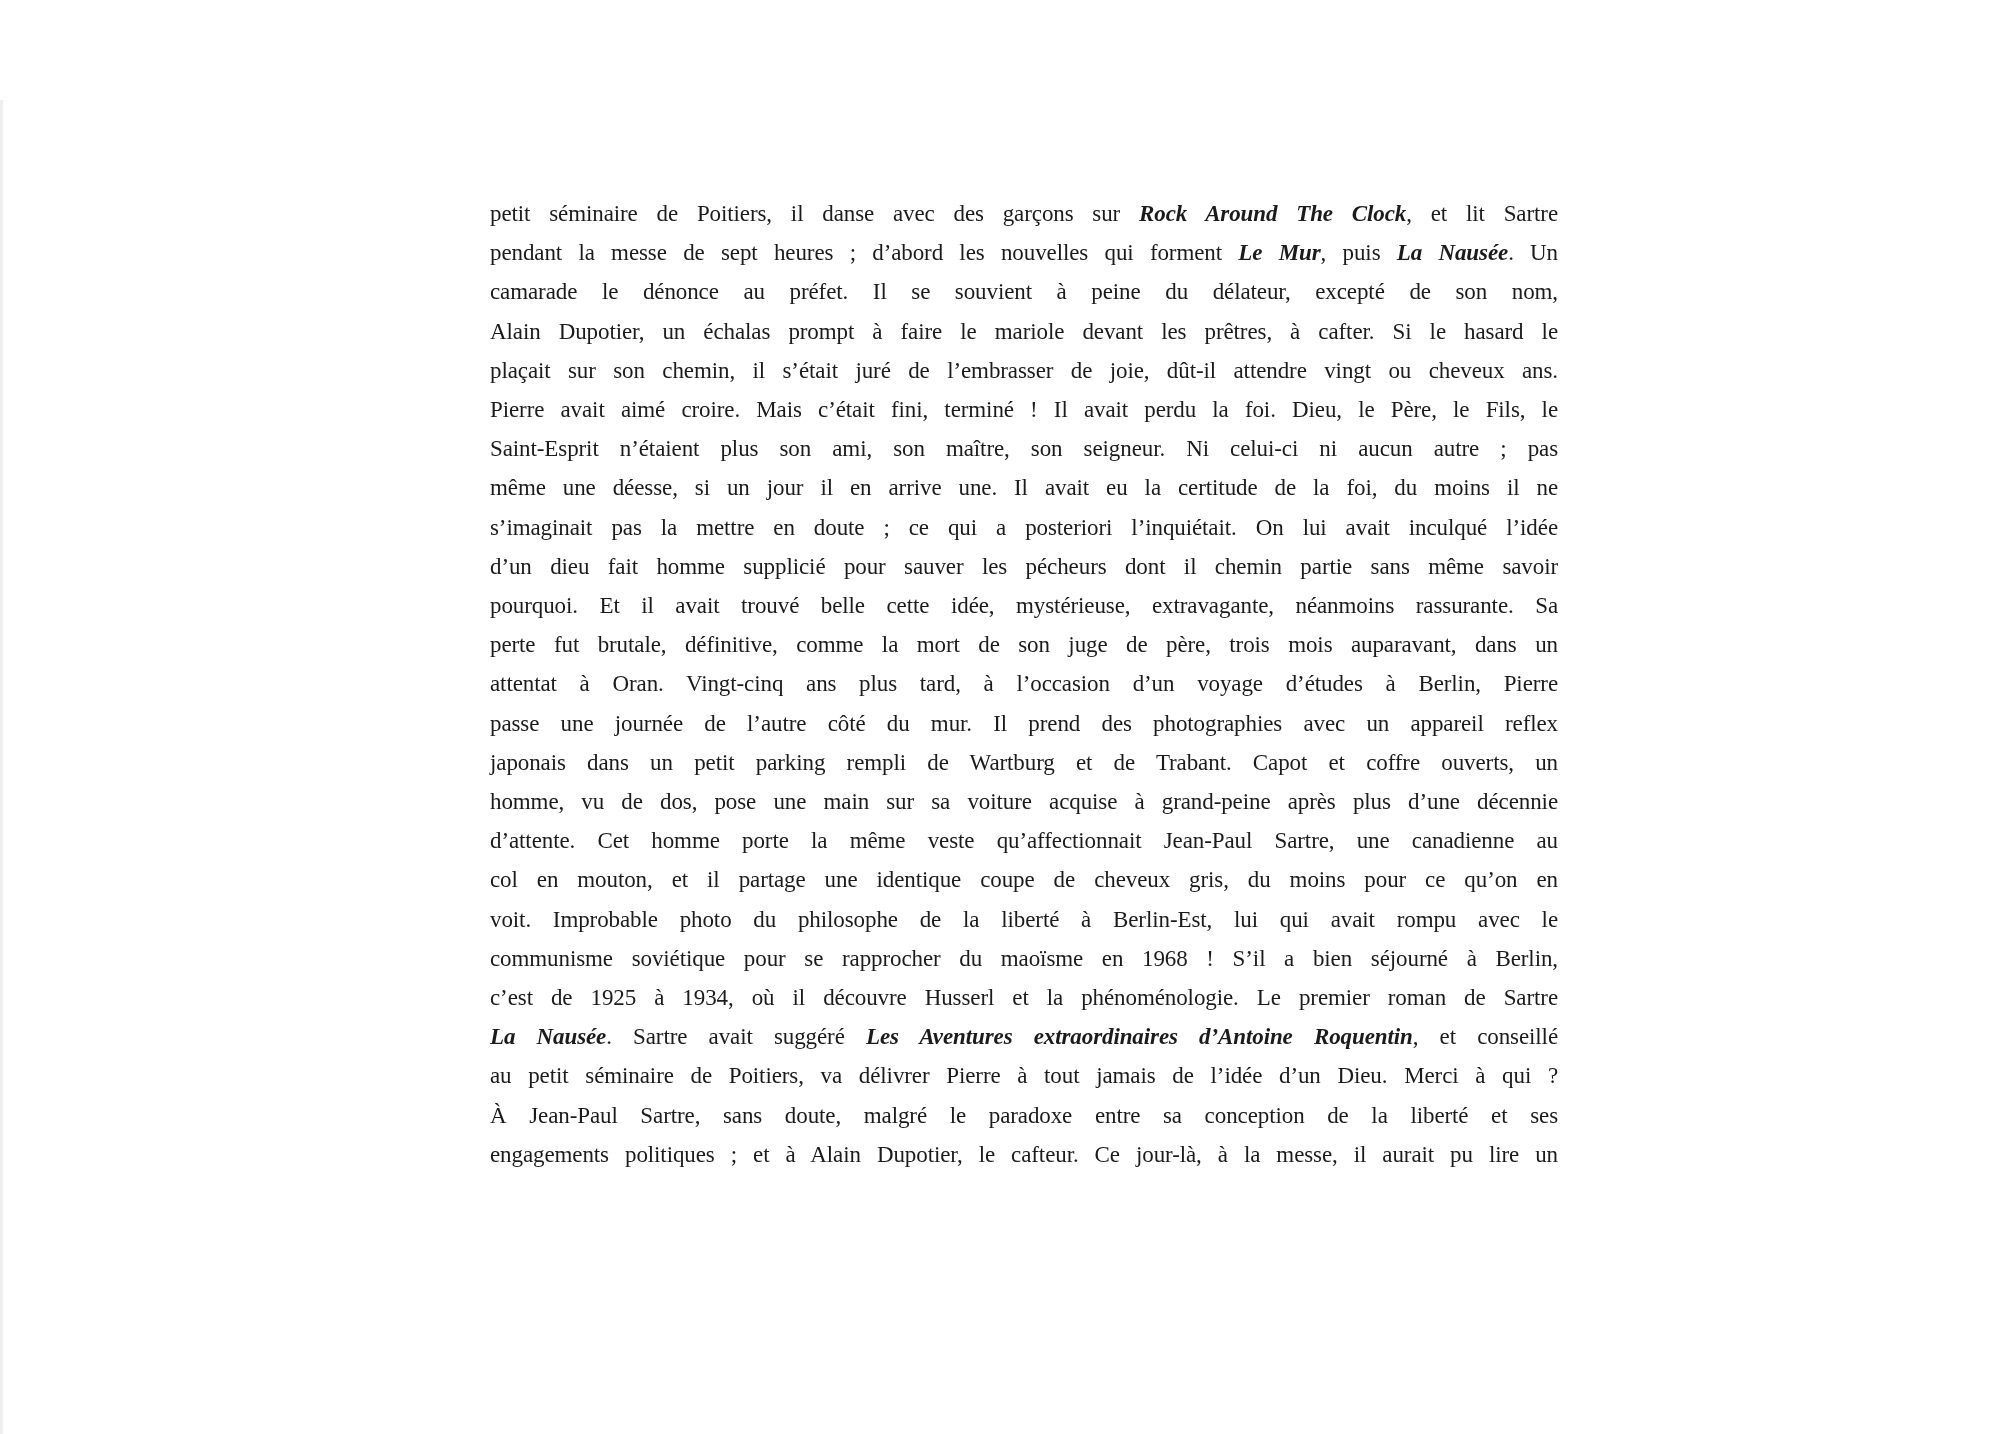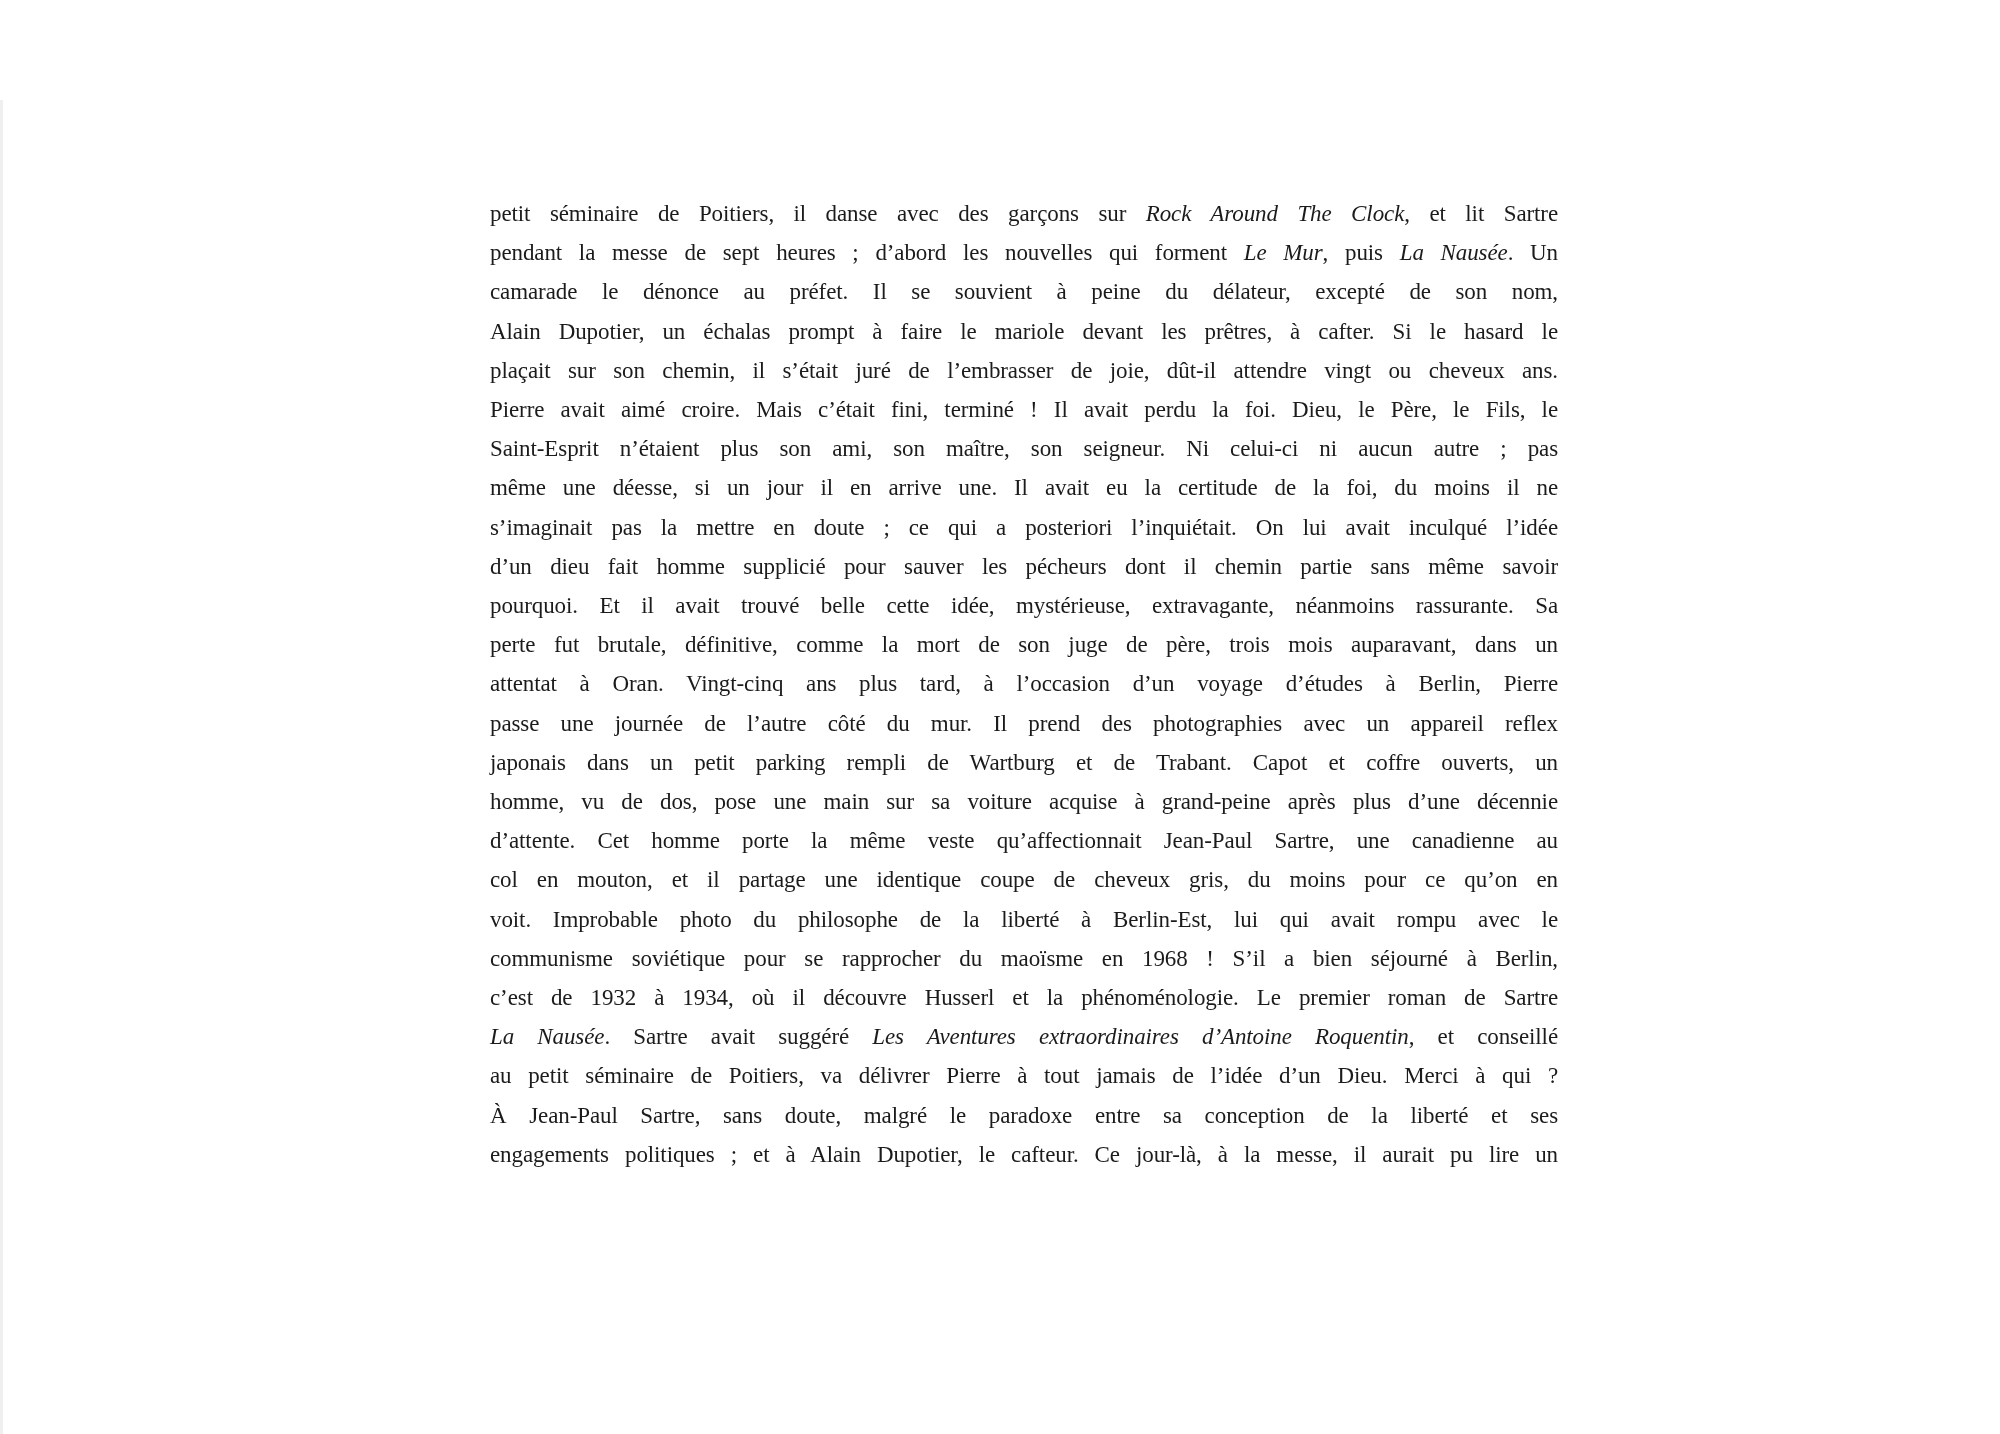--- a/index.html
+++ b/index.html
@@ -33,20 +33,21 @@
     line-height: 39.2px;
     letter-spacing: -0.1px;
     color: #1b1b1b;
   }
   .line {
     text-align: justify;
     text-align-last: justify;
   }
   .line i {
     font-style: italic;
+    font-weight: bold;
   }
 </style>
 </head>
 <body>
 
 <div class="page">
   <div class="scan-edge"></div>
   <div class="body-text" style="color: rgb(27, 27, 27);">
       <div class="line"><span>petit séminaire de Poitiers, il danse avec des garçons sur </span><i>Rock Around The Clock</i><span>, et lit Sartre</span></div>
       <div class="line"><span>pendant la messe de sept heures ; d’abord les nouvelles qui forment </span><i>Le Mur</i><span>, puis </span><i>La Nausée</i><span>. Un</span></div>
@@ -61,19 +62,19 @@
       <div class="line"><span>pourquoi. Et il avait trouvé belle cette idée, mystérieuse, extravagante, néanmoins rassurante. Sa</span></div>
       <div class="line"><span>perte fut brutale, définitive, comme la mort de son juge de père, trois mois auparavant, dans un</span></div>
       <div class="line"><span>attentat à Oran. Vingt-cinq ans plus tard, à l’occasion d’un voyage d’études à Berlin, Pierre</span></div>
       <div class="line"><span>passe une journée de l’autre côté du mur. Il prend des photographies avec un appareil reflex</span></div>
       <div class="line"><span>japonais dans un petit parking rempli de Wartburg et de Trabant. Capot et coffre ouverts, un</span></div>
       <div class="line"><span>homme, vu de dos, pose une main sur sa voiture acquise à grand-peine après plus d’une décennie</span></div>
       <div class="line"><span>d’attente. Cet homme porte la même veste qu’affectionnait Jean-Paul Sartre, une canadienne au</span></div>
       <div class="line"><span>col en mouton, et il partage une identique coupe de cheveux gris, du moins pour ce qu’on en</span></div>
       <div class="line"><span>voit. Improbable photo du philosophe de la liberté à Berlin-Est, lui qui avait rompu avec le</span></div>
       <div class="line"><span>communisme soviétique pour se rapprocher du maoïsme en 1968 ! S’il a bien séjourné à Berlin,</span></div>
-      <div class="line"><span>c’est de 1932 à 1934, où il découvre Husserl et la phénoménologie. Le premier roman de Sartre</span></div>
+      <div class="line"><span>c’est de 1925 à 1934, où il découvre Husserl et la phénoménologie. Le premier roman de Sartre</span></div>
       <div class="line"><i>La Nausée</i><span>. Sartre avait suggéré </span><i>Les Aventures extraordinaires d’Antoine Roquentin</i><span>, et conseillé</span></div>
       <div class="line"><span>au petit séminaire de Poitiers, va délivrer Pierre à tout jamais de l’idée d’un Dieu. Merci à qui ?</span></div>
       <div class="line"><span>À Jean-Paul Sartre, sans doute, malgré le paradoxe entre sa conception de la liberté et ses</span></div>
       <div class="line"><span>engagements politiques ; et à Alain Dupotier, le cafteur. Ce jour-là, à la messe, il aurait pu lire un</span></div>
     </div>
 </div>
 
 </body></html>

